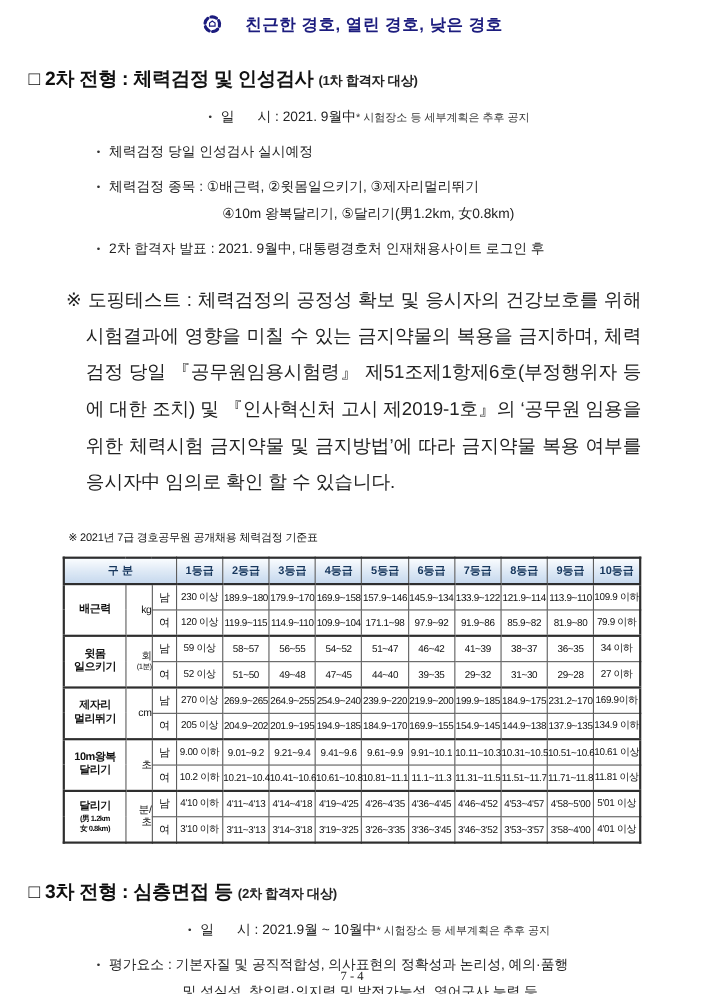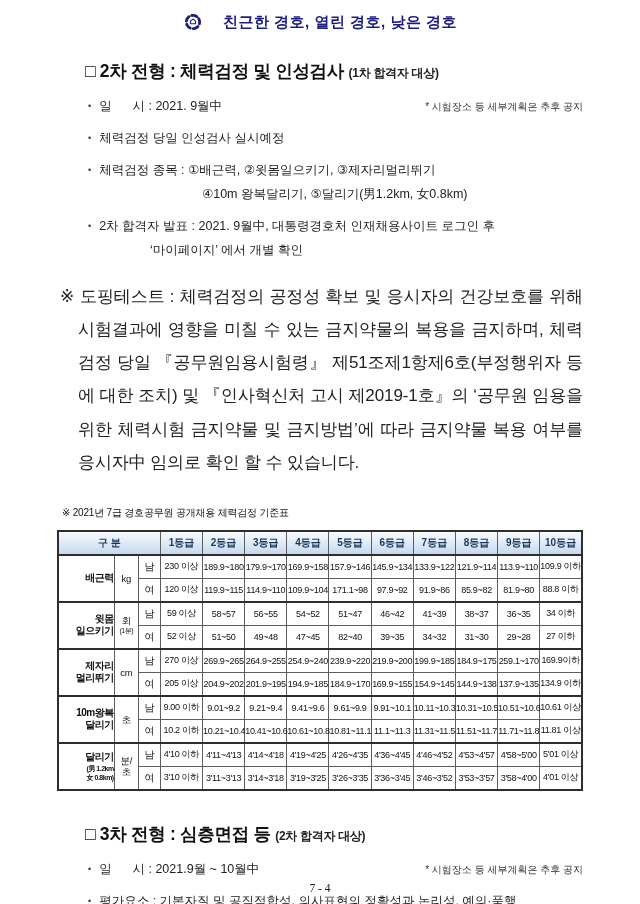--- a/index.html
+++ b/index.html
@@ -14,29 +14,29 @@
   
   .slogan {
     margin-top:12px;
     display:flex; align-items:center; justify-content:center; gap:20px;
     color:#1c1c7e; font-weight:bold; font-size:15px; letter-spacing:0.5px;
   }
   .slogan .logo { display:inline-flex; }
 
   
   .sec-title {
-    margin:27px 57px 0 85px;
+    margin:27px 57px 0 26px;
     font-size:17.5px; font-weight:bold; color:#111; letter-spacing:-0.3px;
     white-space:nowrap;
   }
   .sec-title .suffix { font-size:12px; font-weight:bold; color:#222; }
 
   
   .bullets { margin:0 57px 0 88px; font-size:12.5px; color:#222; }
-  .b-row { margin-top:15px; display:flex; justify-content:space-between; align-items:baseline; }
+  .b-row { margin-top:15px; display:flex; justify-content:center; align-items:baseline; }
   .b-line { margin-top:15px; }
   .b-text::before, .b-row .b-text::before {
     content:"•"; font-size:9px; margin-right:8px; position:relative; top:-1px; color:#333;
   }
   .b-cont { margin-top:7px; }
   .side-note { font-size:10px; color:#333; white-space:nowrap; }
   .pre { white-space:pre-wrap; }
 
   
   .note {
@@ -55,22 +55,22 @@
   .criteria th, .criteria td {
     border:1px solid #5d5d5d; text-align:center; vertical-align:middle;
     padding:3px 0;
   }
   .criteria thead th {
     background:linear-gradient(#fafcfe 0%, #dce8f5 55%, #c7d9ee 100%);
     color:#16365c; font-size:10px; font-weight:bold;
     border-bottom:2px solid #2e2e2e; padding:4px 0;
   }
   .criteria td { font-size:9px; letter-spacing:-0.3px; color:#111; padding:4px 0; }
-  .criteria td.c-name { font-size:10px; font-weight:bold; letter-spacing:-0.5px; line-height:1.25;text-align:right; }
-  .criteria td.c-unit { font-size:9.5px; line-height:1.2; }
+  .criteria td.c-name { font-size:10px; font-weight:bold; letter-spacing:-0.5px; line-height:1.25; }
+  .criteria td.c-unit { font-size:9.5px; line-height:1.2;text-align:right; }
   .criteria td.c-sex  { font-size:10px; }
   .criteria .tiny { font-size:7px; letter-spacing:-0.5px; line-height:1.3; }
   .criteria tr.group-start td { border-top:2px solid #2e2e2e; }
 
   
   .footer {
     position:absolute; left:0; bottom:22px; width:100%;
     text-align:center; font-size:11.5px; color:#222;
     font-family:"Liberation Serif","DejaVu Serif",serif;
   }
@@ -104,23 +104,20 @@
       <span class="b-text">체력검정 당일 인성검사 실시예정</span>
     </div>
     <div class="b-line">
       <span class="b-text">체력검정 종목 : ①배근력, ②윗몸일으키기, ③제자리멀리뛰기</span>
       <div class="b-cont" style="padding-left:114px">
         <span>④10m 왕복달리기, ⑤달리기(男1.2km, 女0.8km)</span>
       </div>
     </div>
     <div class="b-line">
       <span class="b-text">2차 합격자 발표 : 2021. 9월中, 대통령경호처 인재채용사이트 로그인 후</span>
-      <div class="b-cont" style="padding-left:62px">
-        <span>‘마이페이지’ 에서 개별 확인</span>
-      </div>
     </div>
   </div>
 
   <div class="note">※ 도핑테스트 : 체력검정의 공정성 확보 및 응시자의 건강보호를 위해 시험결과에 영향을 미칠 수 있는 금지약물의 복용을 금지하며, 체력검정 당일 『공무원임용시험령』 제51조제1항제6호(부정행위자 등에 대한 조치) 및 『인사혁신처 고시 제2019-1호』의 ‘공무원 임용을 위한 체력시험 금지약물 및 금지방법’에 따라 금지약물 복용 여부를 응시자中 임의로 확인 할 수 있습니다.</div>
 
   <div class="tbl-title">※ 2021년 7급 경호공무원 공개채용 체력검정 기준표</div>
   <table class="criteria">
     <colgroup>
         <col style="width: 56px;">
         <col style="width: 24px;">
@@ -173,21 +170,21 @@
           <td class="c-sex">여</td>
           <td class="c-val">120 이상</td>
           <td class="c-val">119.9~115</td>
           <td class="c-val">114.9~110</td>
           <td class="c-val">109.9~104</td>
           <td class="c-val">171.1~98</td>
           <td class="c-val">97.9~92</td>
           <td class="c-val">91.9~86</td>
           <td class="c-val">85.9~82</td>
           <td class="c-val">81.9~80</td>
-          <td class="c-val">88.8 이하</td>
+          <td class="c-val">79.9 이하</td>
         </tr>
         <tr class="group-start">
           <td class="c-name" rowspan="2">윗몸<br>일으키기</td>
           <td class="c-unit" rowspan="2">
             <div>회</div>
             <div class="tiny">(1분)</div>
           </td>
           <td class="c-sex">남</td>
           <td class="c-val">59 이상</td>
           <td class="c-val">58~57</td>
@@ -199,42 +196,42 @@
           <td class="c-val">38~37</td>
           <td class="c-val">36~35</td>
           <td class="c-val">34 이하</td>
         </tr>
         <tr>
           <td class="c-sex">여</td>
           <td class="c-val">52 이상</td>
           <td class="c-val">51~50</td>
           <td class="c-val">49~48</td>
           <td class="c-val">47~45</td>
-          <td class="c-val">82~40</td>
+          <td class="c-val">44~40</td>
           <td class="c-val">39~35</td>
-          <td class="c-val">34~32</td>
+          <td class="c-val">29~32</td>
           <td class="c-val">31~30</td>
           <td class="c-val">29~28</td>
           <td class="c-val">27 이하</td>
         </tr>
         <tr class="group-start">
           <td class="c-name" rowspan="2">제자리<br>멀리뛰기</td>
           <td class="c-unit" rowspan="2">
             <div>cm</div>
           </td>
           <td class="c-sex">남</td>
           <td class="c-val">270 이상</td>
           <td class="c-val">269.9~265</td>
           <td class="c-val">264.9~255</td>
           <td class="c-val">254.9~240</td>
           <td class="c-val">239.9~220</td>
           <td class="c-val">219.9~200</td>
           <td class="c-val">199.9~185</td>
           <td class="c-val">184.9~175</td>
-          <td class="c-val">259.1~170</td>
+          <td class="c-val">231.2~170</td>
           <td class="c-val">169.9이하</td>
         </tr>
         <tr>
           <td class="c-sex">여</td>
           <td class="c-val">205 이상</td>
           <td class="c-val">204.9~202</td>
           <td class="c-val">201.9~195</td>
           <td class="c-val">194.9~185</td>
           <td class="c-val">184.9~170</td>
           <td class="c-val">169.9~155</td>

